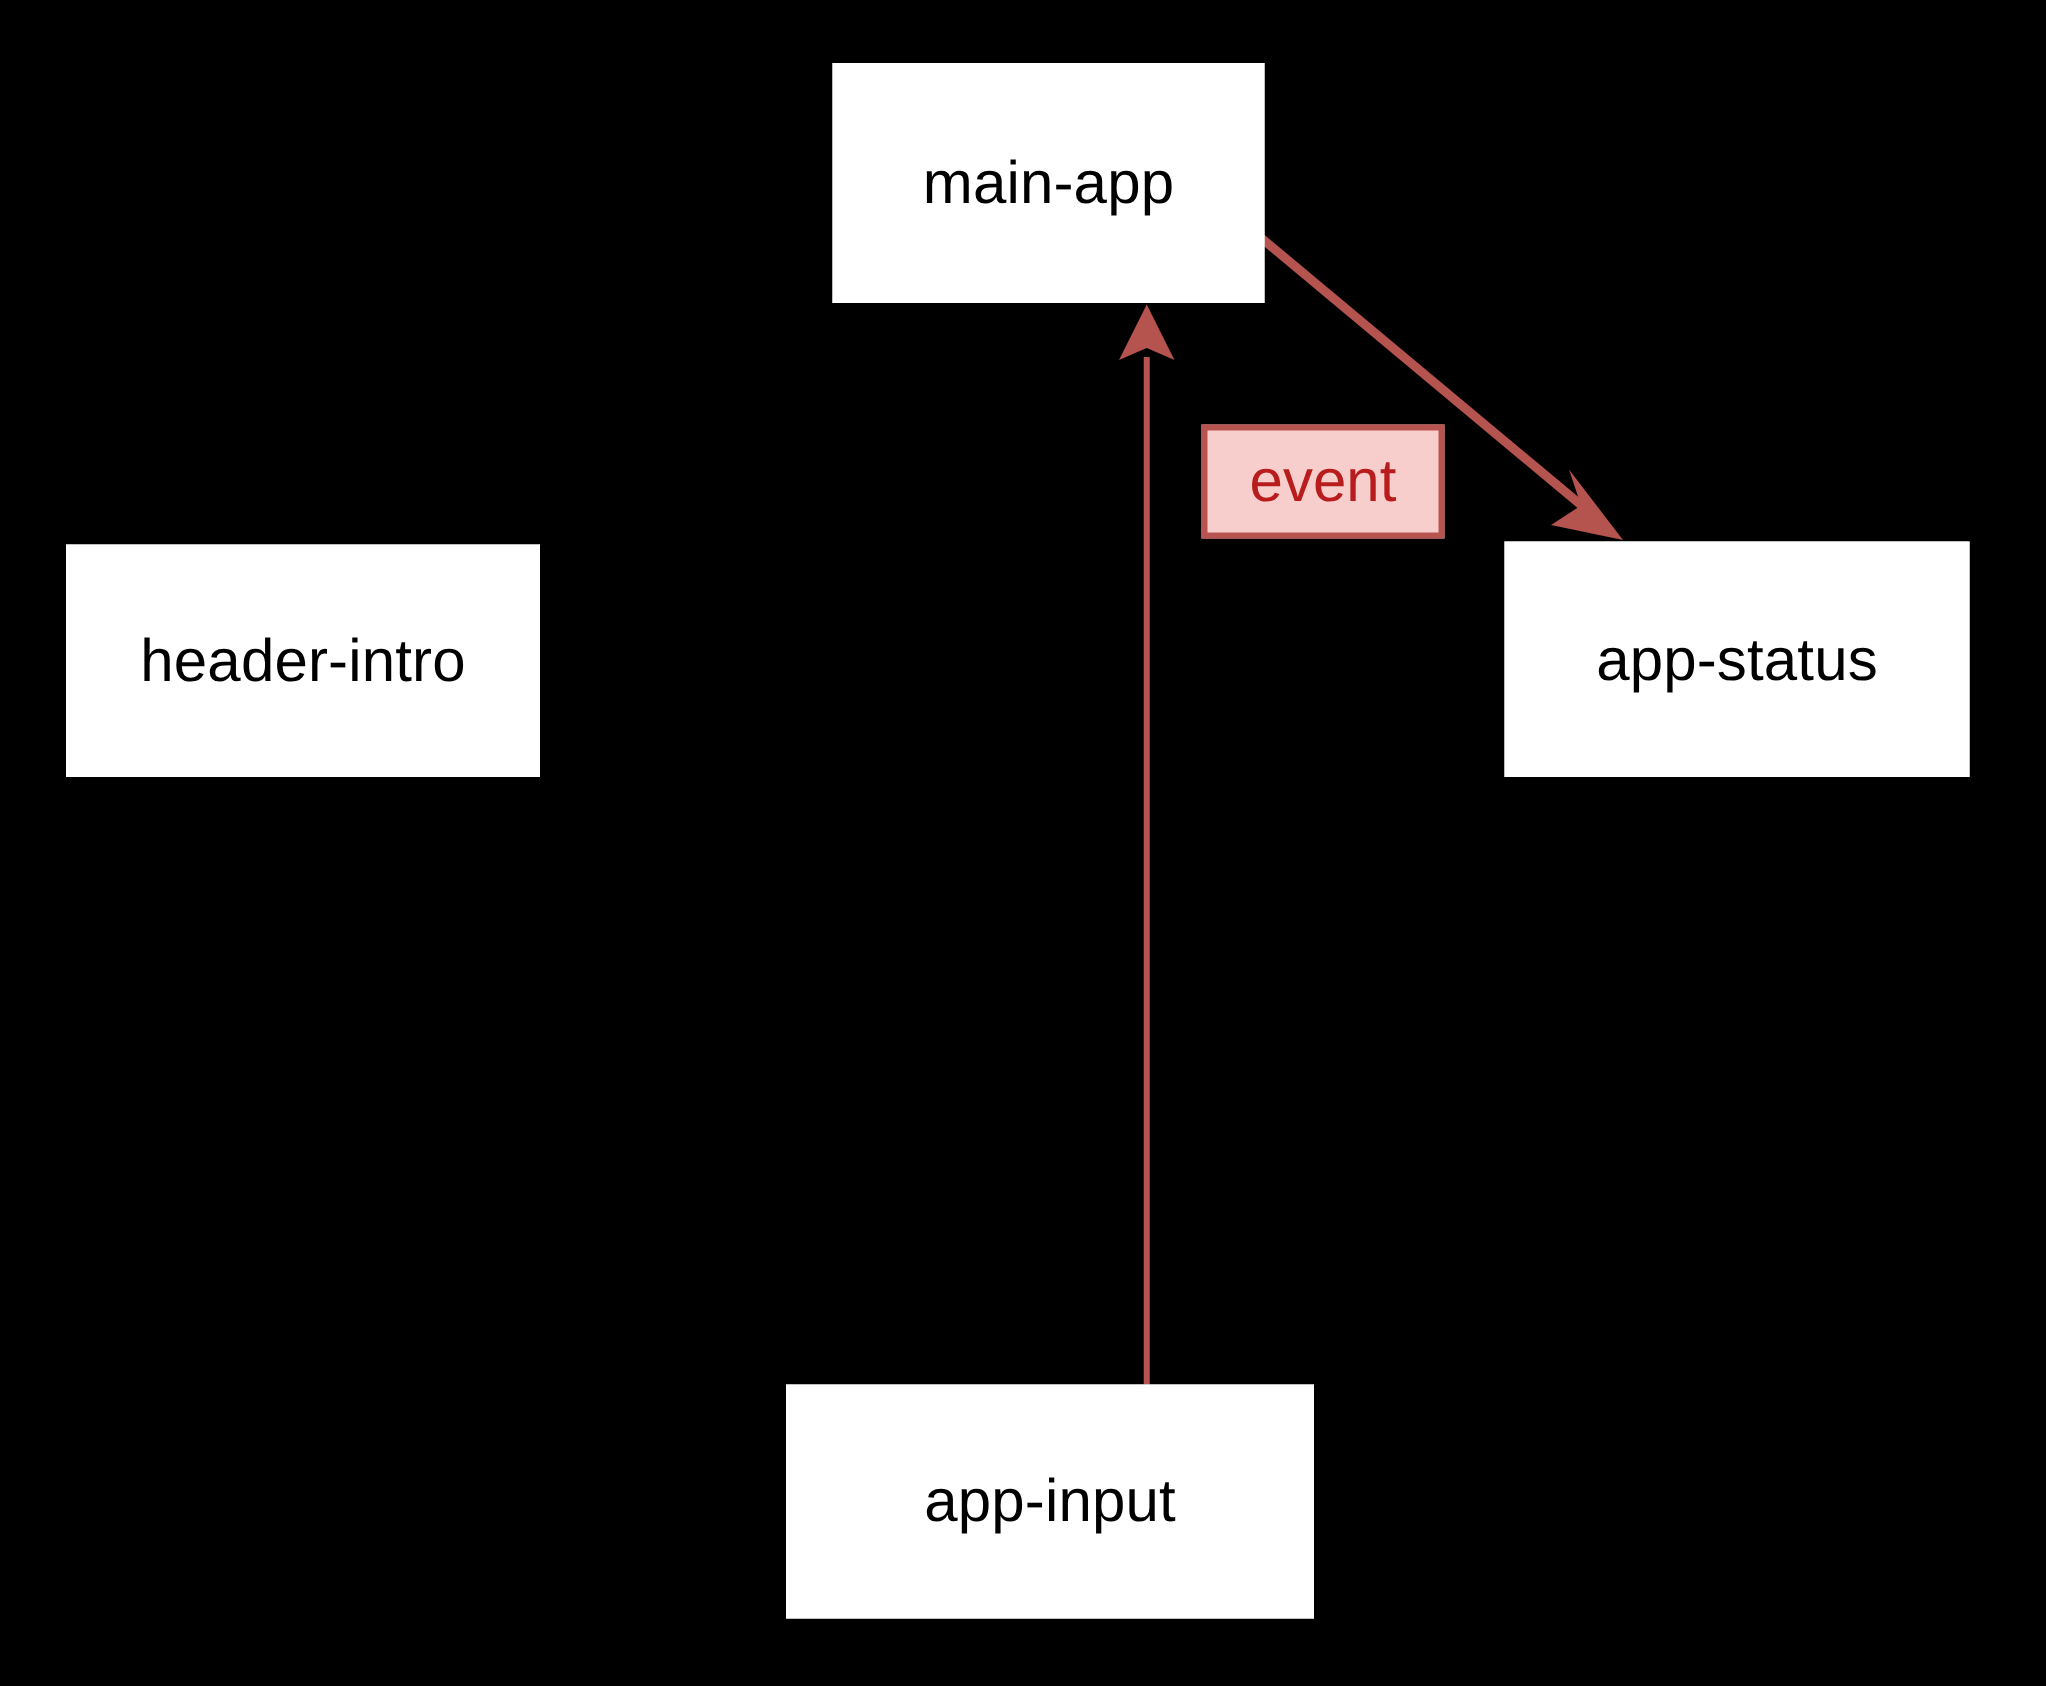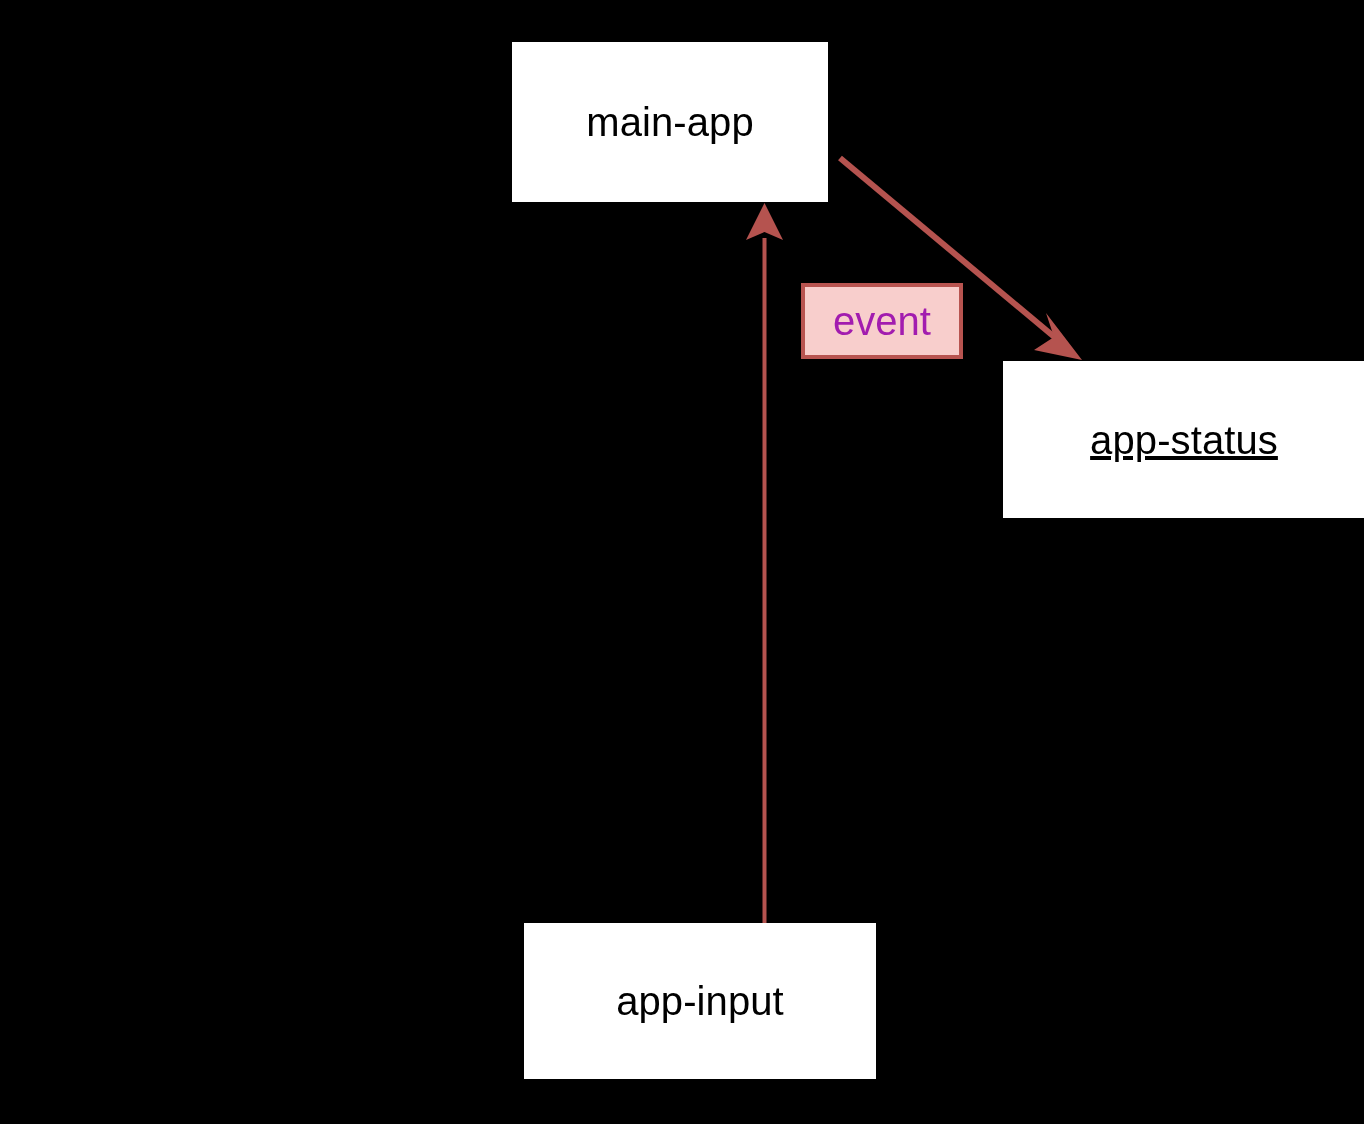--- a/index.html
+++ b/index.html
@@ -49,32 +49,32 @@
   .edge-label {
     position: absolute;
     box-sizing: border-box;
     display: flex;
     align-items: center;
     justify-content: center;
     background: #f8cecc;
     border: 4px solid #b85450;
   }
   .edge-label-text {
-    color: #a21caf;
+    color: #b91c1c;
     font-family: "Liberation Sans", sans-serif;
     font-size: 40px;
     font-weight: 400;
     line-height: 1.1;
     white-space: nowrap;
   }
 
   
-  #node-main-app     { left: 512px; top: 42px;  width: 316px; height: 160px; }
+  #node-main-app     { left: 555px; top: 42px;  width: 288px; height: 160px; }
   #node-header-intro { left: 44px;  top: 363px; width: 316px; height: 155px; }
-  #node-app-status   { left: 1003px; top: 361px; width: 362px; height: 157px; text-decoration: underline; }
+  #node-app-status   { left: 1003px; top: 361px; width: 310px; height: 157px; }
   #node-app-input    { left: 524px; top: 923px; width: 352px; height: 156px; }
 
   
   #edge-label-event  { left: 801px; top: 283px; width: 162px; height: 76px; }
 </style>
 </head>
 <body>
 
 <div id="canvas">
 
@@ -88,20 +88,23 @@
     <g>
       <line x1="840" y1="158" x2="1058" y2="340" stroke="#b5534f" stroke-width="6"></line>
       <polygon points="1082,360 1034,350 1054,337 1046,313" fill="#b5534f"></polygon>
     </g>
   </svg>
 
   <div class="node" id="node-main-app">
     <span class="node-label">main-app</span>
   </div>
 
+  <div class="node" id="node-header-intro">
+    <span class="node-label">header-intro</span>
+  </div>
 
   <div class="node" id="node-app-status">
     <span class="node-label">app-status</span>
   </div>
 
   <div class="node" id="node-app-input">
     <span class="node-label">app-input</span>
   </div>
 
   <div class="edge-label" id="edge-label-event">

